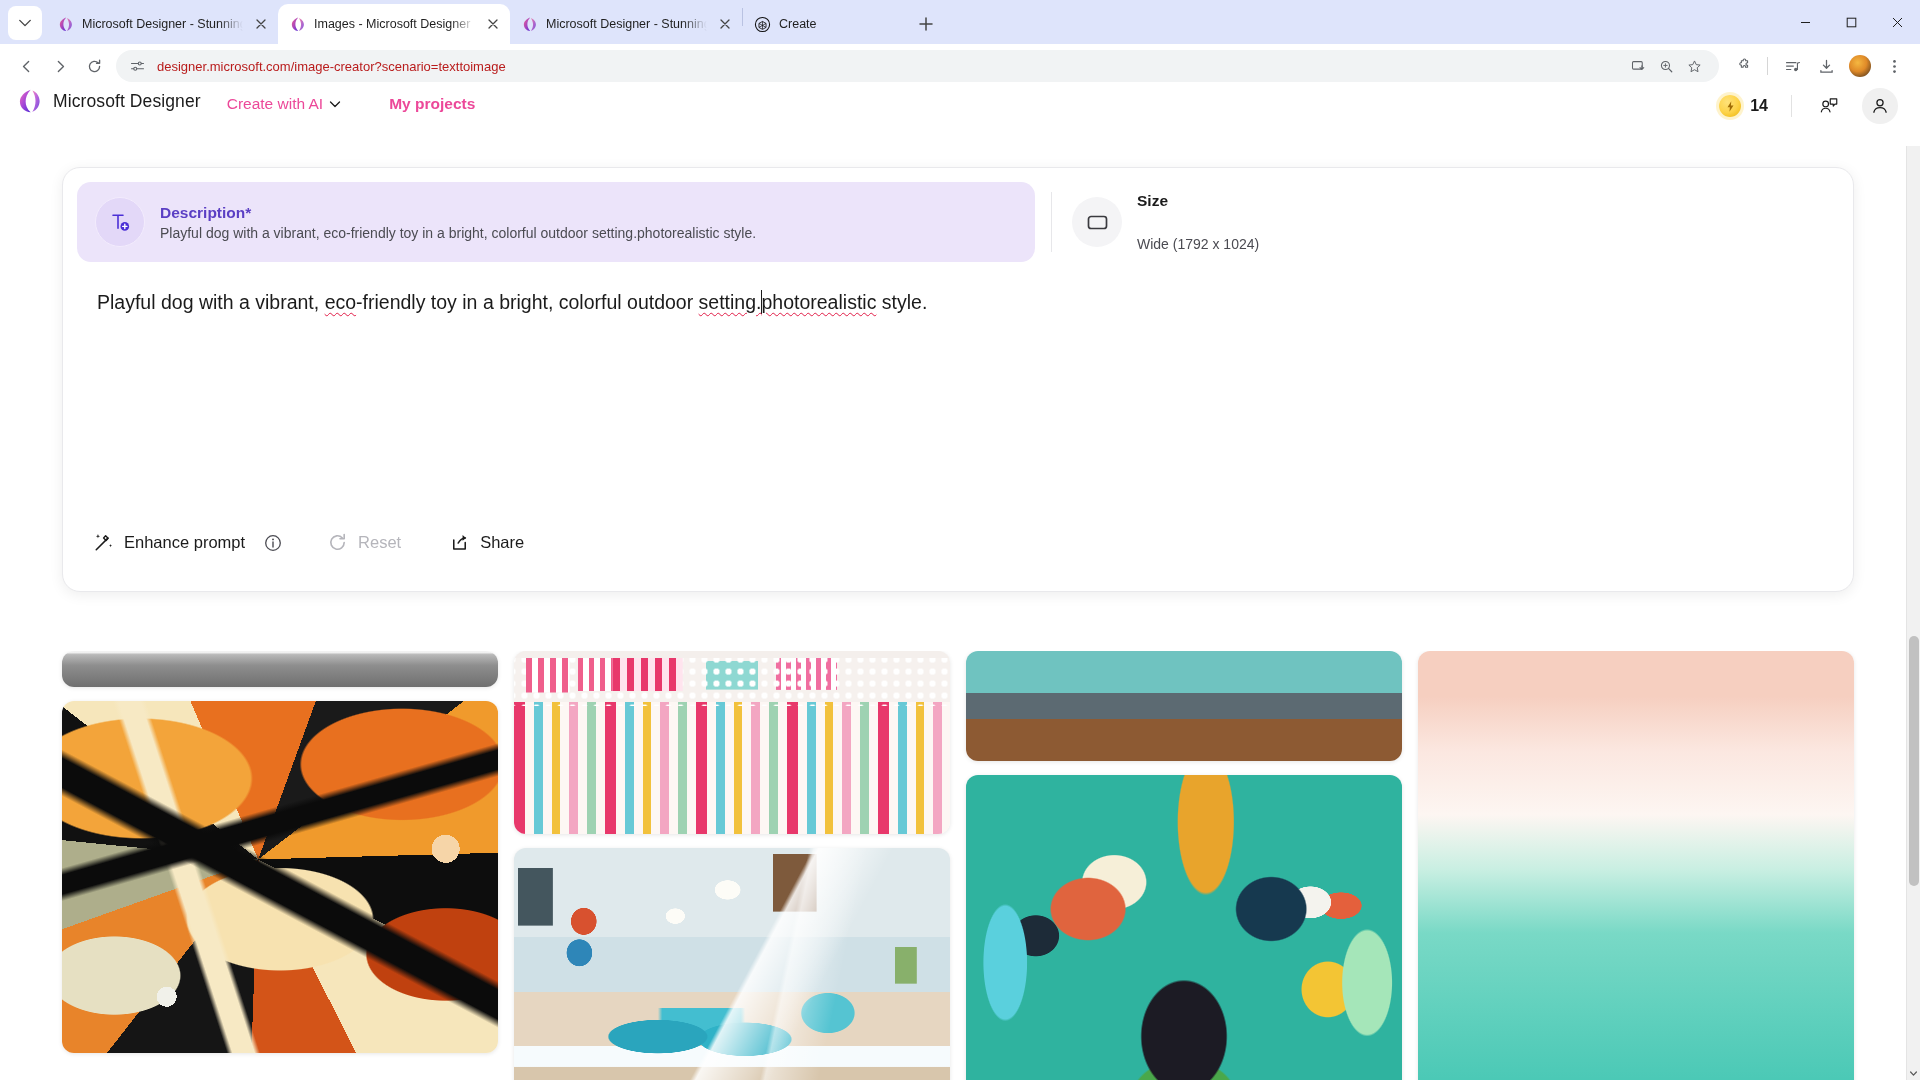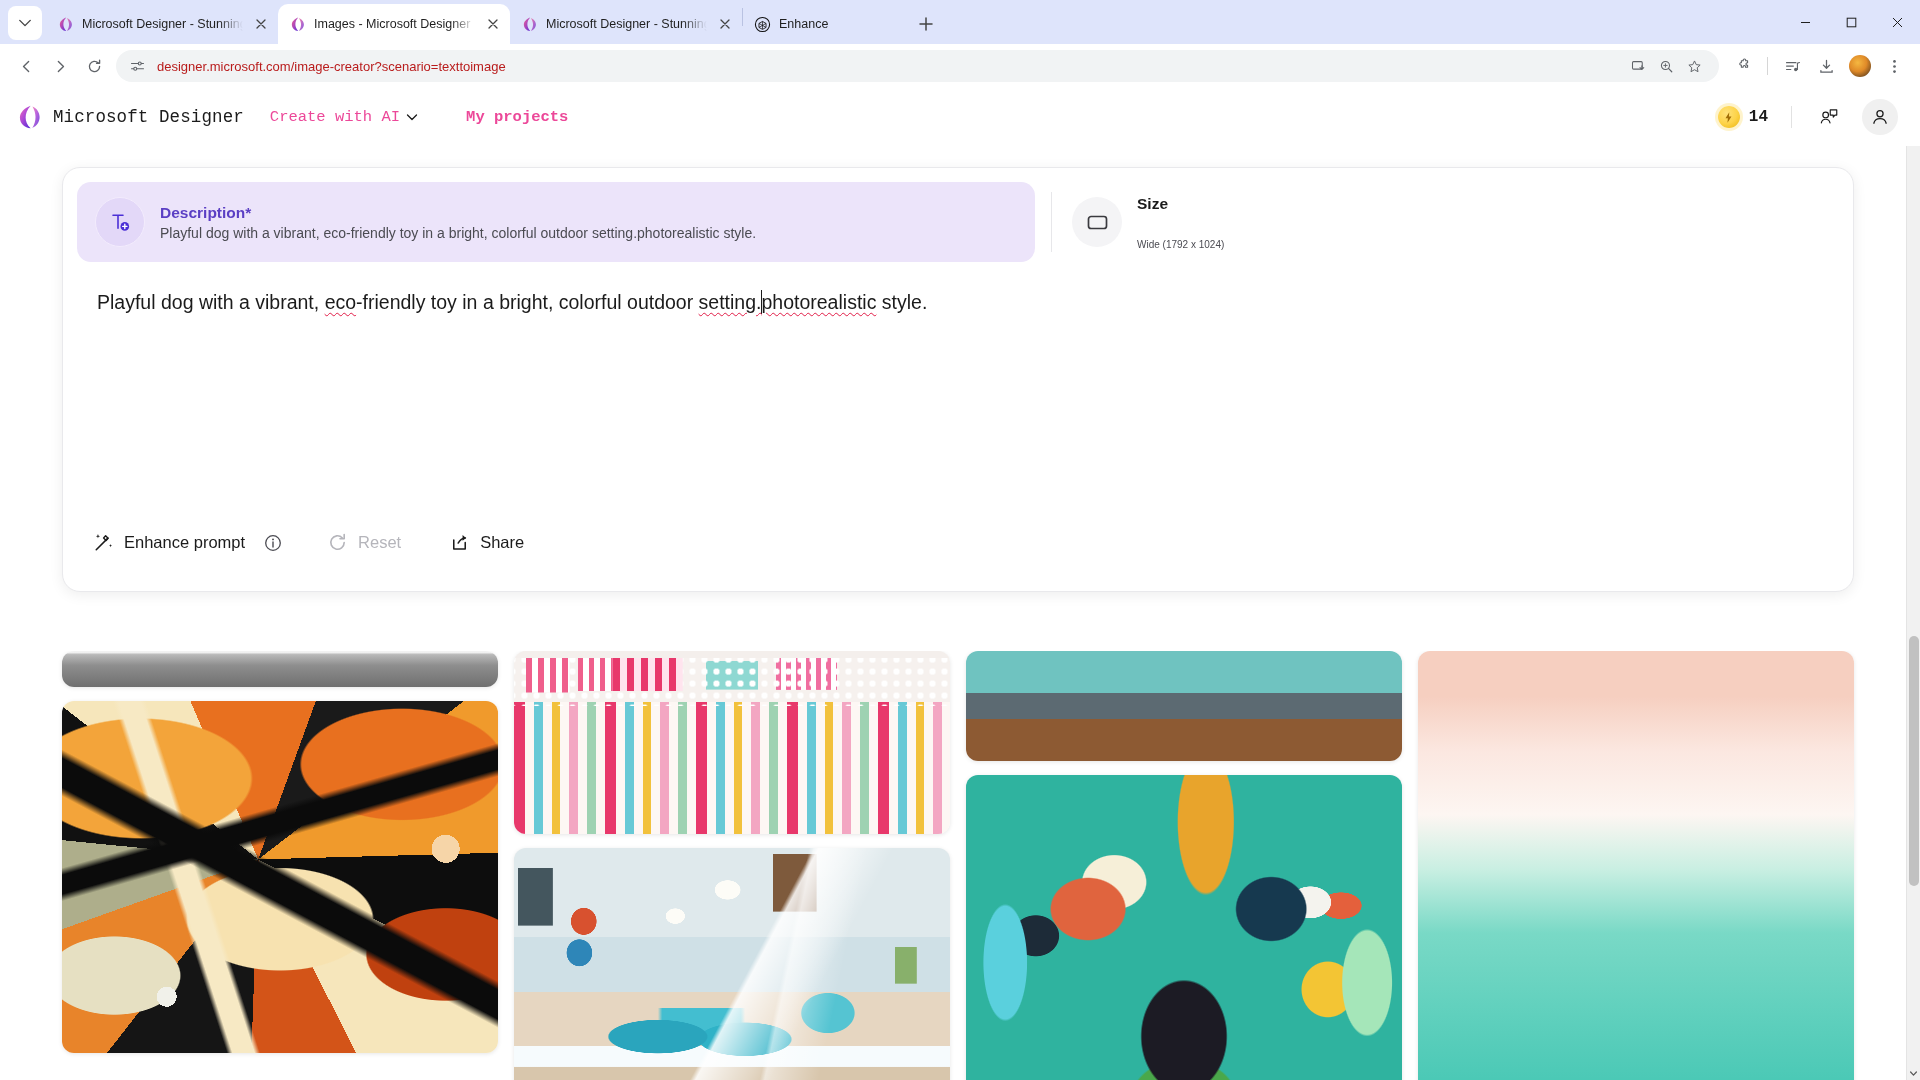--- a/index.html
+++ b/index.html
@@ -135,26 +135,25 @@
     height: calc(1080px - 88px);
     position: relative;
     background: #ffffff;
     overflow: hidden;
   }
 
   
   .app-header {
     height: 58px;
     display: flex;
-    align-items: center;
+    align-items: flex-start;
     padding: 0 22px 0 16px;
     background: #ffffff;
     position: relative;
     z-index: 5;
-    font-family: Liberation Mono, monospace;
   }
   .brand { display: flex; align-items: center; gap: 11px; flex: none; }
   .brand-logo { width: 26px; height: 26px; position: relative; }
   .brand-name { font-size: 17.5px; color: #1b1b1b; font-weight: 400; letter-spacing: .1px; }
   .nav-item {
     display: flex; align-items: center; gap: 6px;
     font-size: 15.5px; color: #ec4899;
     padding: 7px 10px;
     border-radius: 6px;
     margin-left: 16px;
@@ -225,21 +224,21 @@
 
   .size-block { display: flex; align-items: center; gap: 15px; flex: 1; }
   .size-icon {
     width: 50px; height: 50px; border-radius: 50%;
     background: #f4f4f6;
     display: flex; align-items: center; justify-content: center;
     flex: none;
   }
   .size-icon svg { width: 25px; height: 25px; }
   .size-label { font-size: 15.5px; color: #1b1b1b; font-weight: 600; margin-bottom: 3px; }
-  .size-sub { font-size: 10px; color: #4b4b52; margin-top: 26px; }
+  .size-sub { font-size: 14px; color: #4b4b52; margin-top: 26px; }
 
   .generate-btn {
     margin-left: auto;
     background: #4b2fd6;
     color: #ffffff;
     border-radius: 26px;
     height: 53px;
     padding: 0 26px;
     display: flex; align-items: center; gap: 13px;
     font-size: 18px; font-weight: 600;
@@ -554,21 +553,21 @@
     <div class="tab-sep"></div>
 
     <div class="tab inactive" style="width:160px">
       <span class="favicon">
         <svg viewBox="0 0 24 24" width="17" height="17">
           <circle cx="12" cy="12" r="10" fill="none" stroke="#111" stroke-width="1.5"></circle>
           <path d="M7 10.5l5-2.8 5 2.8v5.6l-5 2.8-5-2.8z" fill="none" stroke="#111" stroke-width="1.2"></path>
           <path d="M12 7.7v10.7M7 10.5l10 5.6M17 10.5l-10 5.6" stroke="#111" stroke-width="1"></path>
         </svg>
       </span>
-      <span class="tab-title">Enhance</span>
+      <span class="tab-title">Create</span>
     </div>
 
     <div class="newtab-btn">
       <svg viewBox="0 0 14 14">
         <path d="M7 1v12M1 7h12" stroke="#444" stroke-width="1.5" stroke-linecap="round"></path>
       </svg>
     </div>
 
     <div class="winbtns">
       <div class="winbtn">

